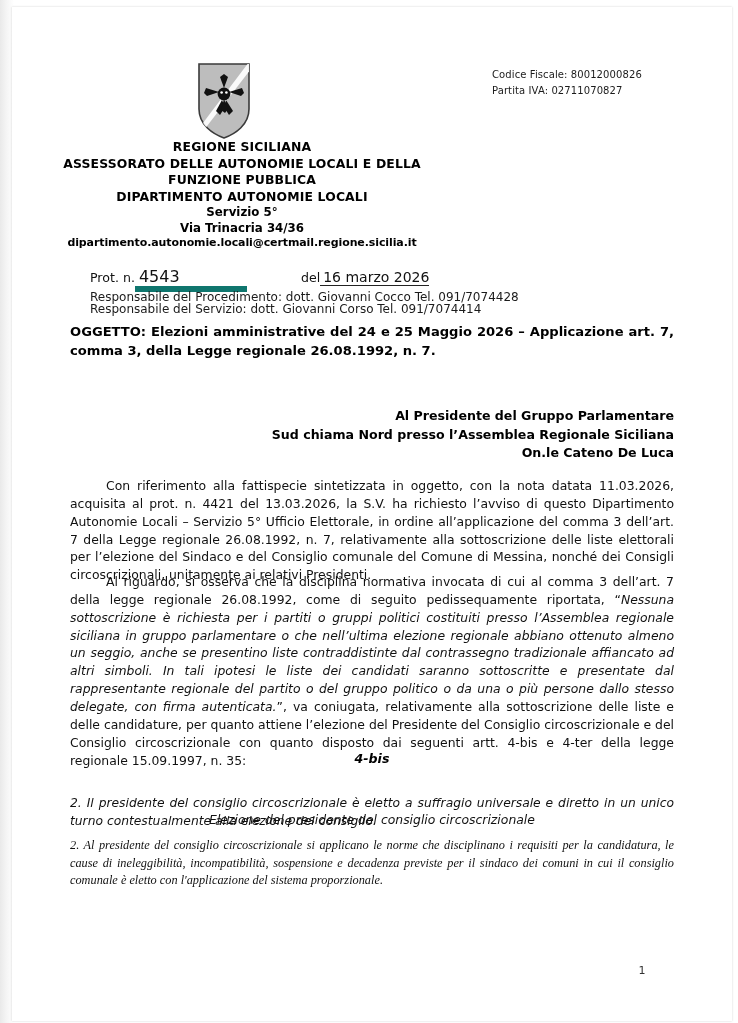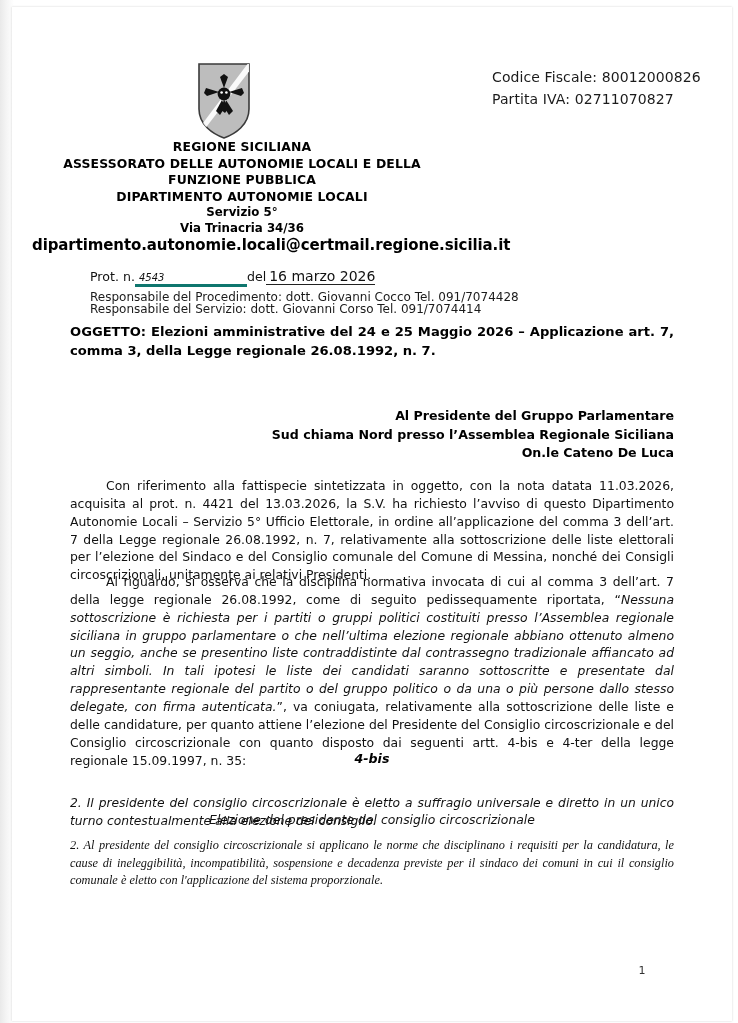--- a/index.html
+++ b/index.html
@@ -36,21 +36,21 @@
     width: 720px;
     height: 1014px;
   }
 
   
   .fiscal {
     position: absolute;
     left: 480px;
     top: 60px;
     width: 230px;
-    font-size: 14px;
+    font-size: 10px;
     color: #1b1b1b;
     line-height: 1.55;
     letter-spacing: 0.1px;
   }
 
   
   .emblem {
     position: absolute;
     left: 183px;
     top: 54px;
@@ -64,44 +64,44 @@
     left: 20px;
     top: 132px;
     width: 420px;
     text-align: center;
     font-weight: bold;
     color: #000;
     line-height: 1.33;
   }
   .lh-1 { font-size: 12.4px; letter-spacing: 0.15px; }
   .lh-small { font-size: 11.8px; }
-  .lh-mail { font-size: 15px; letter-spacing: -0.1px; }
+  .lh-mail { font-size: 11px; letter-spacing: -0.1px; }
 
   
   .prot-row {
     position: absolute;
     left: 78px;
     top: 262px;
     width: 420px;
     font-size: 12.6px;
     color: #111;
   }
   .prot-label { display: inline-block; }
   .prot-field {
     display: inline-block;
     min-width: 108px;
-    border-bottom: 3px solid #0f766e;
+    border-bottom: 6px solid #0f766e;
     text-align: left;
     padding-left: 4px;
-    font-size: 10px;
+    font-size: 16px;
     line-height: 1.05;
-    font-style: italic;
   }
   .prot-del {
     display: inline-block;
+    margin-left: 54px;
   }
   .prot-field-date {
     display: inline-block;
     border-bottom: 1px solid #222;
     padding-left: 3px;
     font-size: 14px;
     line-height: 1.05;
   }
   .resp {
     position: absolute;

